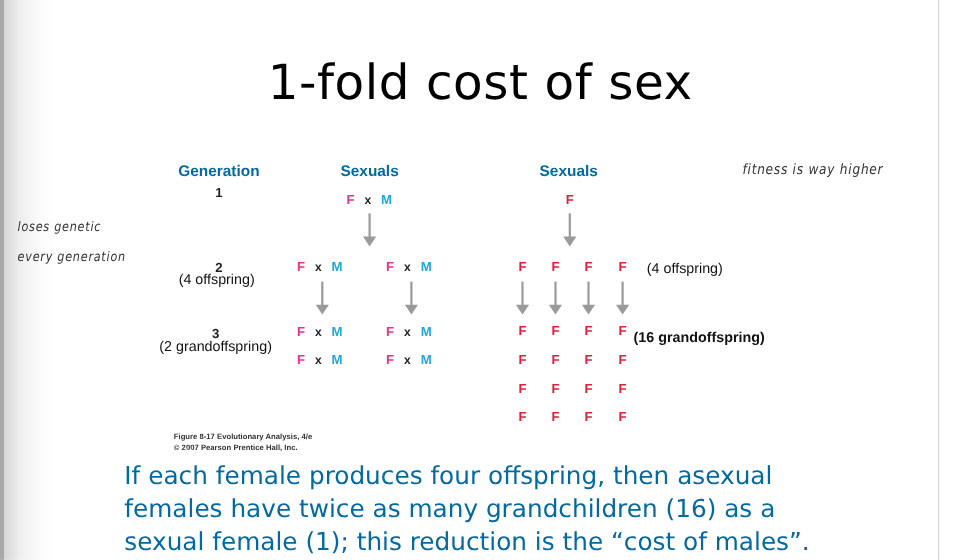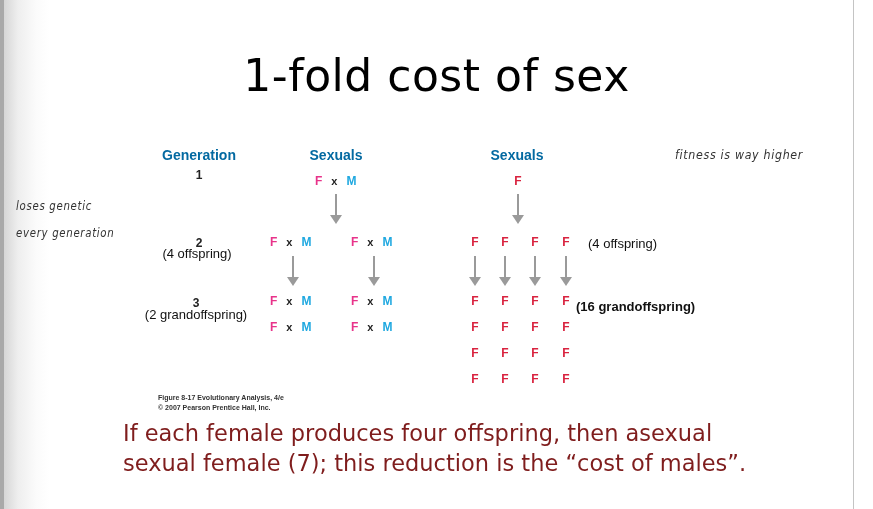--- a/index.html
+++ b/index.html
@@ -69,23 +69,23 @@
       border-top: 9px solid #9a9a9a;
     }
     .count-label {
       position: absolute; font-size: 13px; color: #111; white-space: nowrap;
     }
     .credit {
       position: absolute; left: 158px; font-size: 7px; font-weight: bold; color: #333;
       white-space: nowrap;
     }
     .body-text {
-      position: absolute; left: 123px; top: 418px; width: 720px;
+      position: absolute; left: 113px; top: 418px; width: 720px;
       font-family: "DejaVu Sans", sans-serif; font-size: 22.5px; line-height: 30px;
-      color: #7f1d1d;
+      color: #0369a1;
     }
     .body-text div { white-space: nowrap; }
   </style>
 </head>
 <body>
 
 <div class="left-edge"></div>
 <div class="left-shadow"></div>
 <div class="right-rule"></div>
 <div class="right-area"></div>
@@ -190,14 +190,15 @@
 <div class="af" style="left:475px; top:372px;">F</div>
 <div class="af" style="left:505px; top:372px;">F</div>
 <div class="af" style="left:535px; top:372px;">F</div>
 <div class="af" style="left:566px; top:372px;">F</div>
 
 <div class="credit" style="top:394px;">Figure 8-17  Evolutionary Analysis, 4/e</div>
 <div class="credit" style="top:404px;">© 2007 Pearson Prentice Hall, Inc.</div>
 
 <div class="body-text">
   <div>If each female produces four offspring, then asexual</div>
-  <div>sexual female (7); this reduction is the “cost of males”.</div>
+  <div>females have twice as many grandchildren (16) as a</div>
+  <div>sexual female (1); this reduction is the “cost of males”.</div>
 </div>
 
 </body></html>

